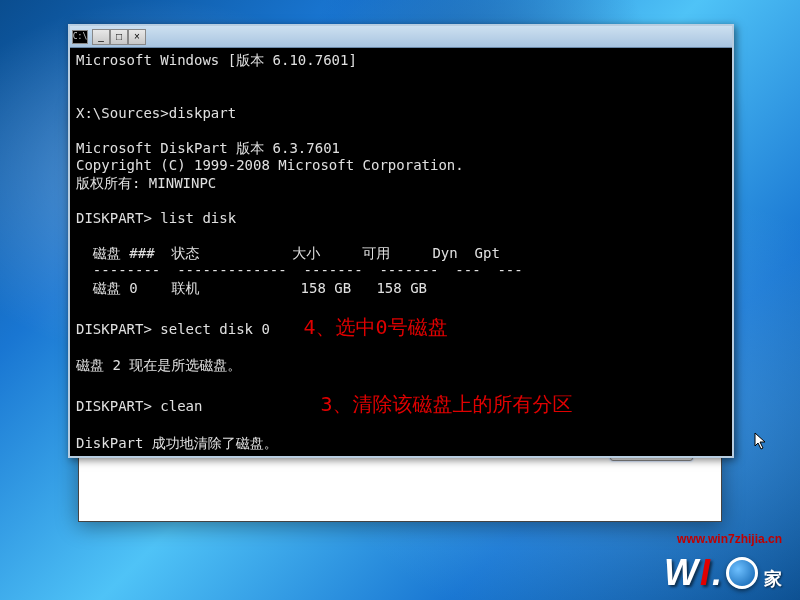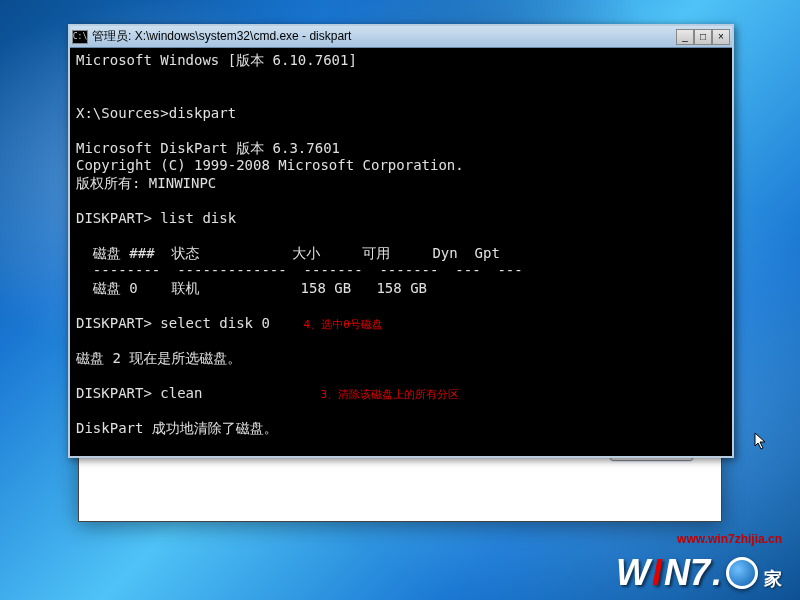--- a/index.html
+++ b/index.html
@@ -63,21 +63,21 @@
   font-size: 10px; cursor: pointer; font-family: Arial;
 }
 .cmd-body {
   padding: 4px 6px; height: calc(100% - 22px);
   font-family: "NSimSun", "Consolas", monospace;
   font-size: 14px; line-height: 1.25; color: #e0e0e0;
   white-space: pre; overflow: hidden;
 }
 .red-annot {
   color: #e00000; font-family: "SimSun", monospace;
-  font-size: 11px;
+  font-size: 20px;
 }
 .cursor-ptr {
   position: absolute; left: 754px; top: 432px;
   width: 16px; height: 20px; pointer-events: none;
 }
 .watermark {
   position: absolute; right: 18px; bottom: 54px;
   color: #c00000; font-size: 12px; font-family: Arial, sans-serif;
   font-weight: bold;
 }
@@ -114,21 +114,20 @@
     <div class="copyright-text">版权所有 © 2009 Microsoft Corporation。保留所有权利。</div>
     <div class="btn-row">
       <span class="next-btn">下一步(N)</span>
     </div>
   </div>
 </div>
 
 <div class="cmd-window">
   <div class="cmd-titlebar">
     <span class="cmd-icon">C:\</span>
-    <span class="cmd-title">管理员: X:\windows\system32\cmd.exe - diskpart</span>
     <div class="cmd-ctrls">
       <span class="cmd-btn">_</span>
       <span class="cmd-btn">□</span>
       <span class="cmd-btn">×</span>
     </div>
   </div>
   <div class="cmd-body"><span>Microsoft Windows [版本 6.10.7601]</span>
 <span></span>
 <span></span>
 <span>X:\Sources&gt;diskpart</span>
@@ -156,17 +155,16 @@
 
 <svg class="cursor-ptr" viewBox="0 0 16 20">
   <path d="M1 1 L1 14 L4 11 L7 17 L9 16 L6 10 L11 10 Z" fill="#fff" stroke="#000" stroke-width="1"></path>
 </svg>
 
 <div class="watermark">www.win7zhijia.cn</div>
 
 <div class="logo-box">
   <span class="logo-text">W</span>
     <span class="logo-text logo-i">I</span>
-    <span class="logo-text">N7</span>
     <span class="logo-text">.</span>
   <span class="logo-dot"></span>
   <span class="logo-sub">家</span>
 </div>
 
 </body></html>

